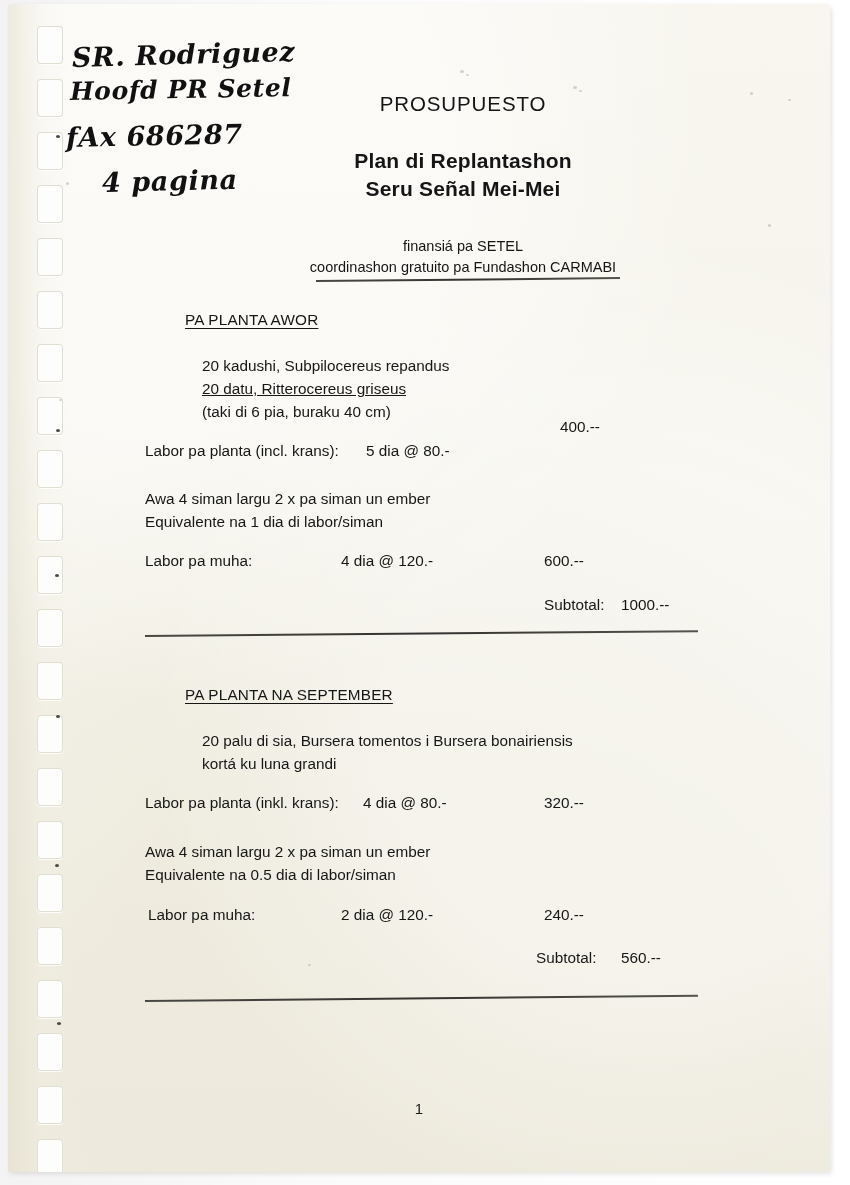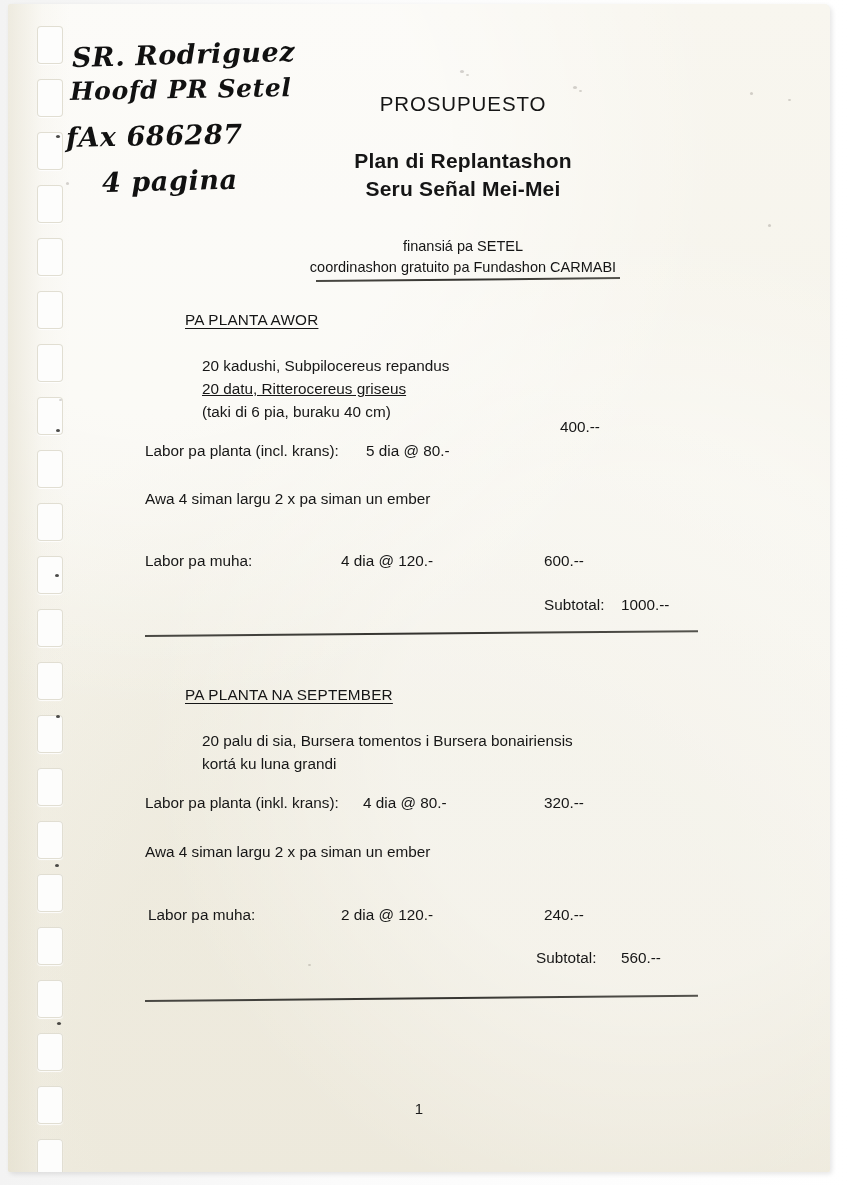--- a/index.html
+++ b/index.html
@@ -253,38 +253,40 @@
 
     <div class="abs item-line" style="left:162px; top:350px;">20 kadushi, Subpilocereus repandus</div>
     <div class="abs item-line" style="left:162px; top:373px;text-decoration:underline;">20 datu, Ritterocereus griseus</div>
     <div class="abs item-line" style="left:162px; top:396px;">(taki di 6 pia, buraku 40 cm)</div>
 
     <div class="abs label-col" style="left:137px; top:438px;">Labor pa planta (incl. krans):</div>
     <div class="abs rate-col" style="left:358px; top:438px;">5 dia  @ 80.-</div>
     <div class="abs amount-col" style="left:536px; top:414px;margin-left:16px;">400.--</div>
 
     <div class="abs note-line" style="left:137px; top:483px;">Awa  4 siman largu 2 x pa siman un ember</div>
+    <div class="abs note-line" style="left:137px; top:506px;">Equivalente na 1 dia di labor/siman</div>
 
     <div class="abs label-col" style="left:137px; top:548px;">Labor pa muha:</div>
     <div class="abs rate-col" style="left:333px; top:548px;">4 dia @  120.-</div>
     <div class="abs amount-col" style="left:536px; top:548px;">600.--</div>
 
     <div class="abs subtotal-label" style="left:536px; top:592px;">Subtotal:</div>
     <div class="abs subtotal-value" style="left:613px; top:592px;">1000.--</div>
 
     <div class="abs section-heading" style="left:137px; top:682px;">PA PLANTA NA SEPTEMBER</div>
 
     <div class="abs item-line" style="left:162px; top:725px;">20  palu di sia,  Bursera tomentos i Bursera bonairiensis</div>
     <div class="abs item-line" style="left:162px; top:748px;">kortá ku luna grandi</div>
 
     <div class="abs label-col" style="left:137px; top:790px;">Labor pa planta (inkl. krans):</div>
     <div class="abs rate-col" style="left:355px; top:790px;">4 dia  @ 80.-</div>
     <div class="abs amount-col" style="left:536px; top:790px;">320.--</div>
 
     <div class="abs note-line" style="left:137px; top:836px;">Awa  4 siman largu 2 x pa siman un ember</div>
+    <div class="abs note-line" style="left:137px; top:859px;">Equivalente na 0.5 dia di labor/siman</div>
 
     <div class="abs label-col" style="left:140px; top:902px;">Labor pa muha:</div>
     <div class="abs rate-col" style="left:333px; top:902px;">2 dia @  120.-</div>
     <div class="abs amount-col" style="left:536px; top:902px;">240.--</div>
 
     <div class="abs subtotal-label" style="left:528px; top:945px;">Subtotal:</div>
     <div class="abs subtotal-value" style="left:613px; top:945px;">560.--</div>
 
     <div id="page-number">1</div>
   </div>

